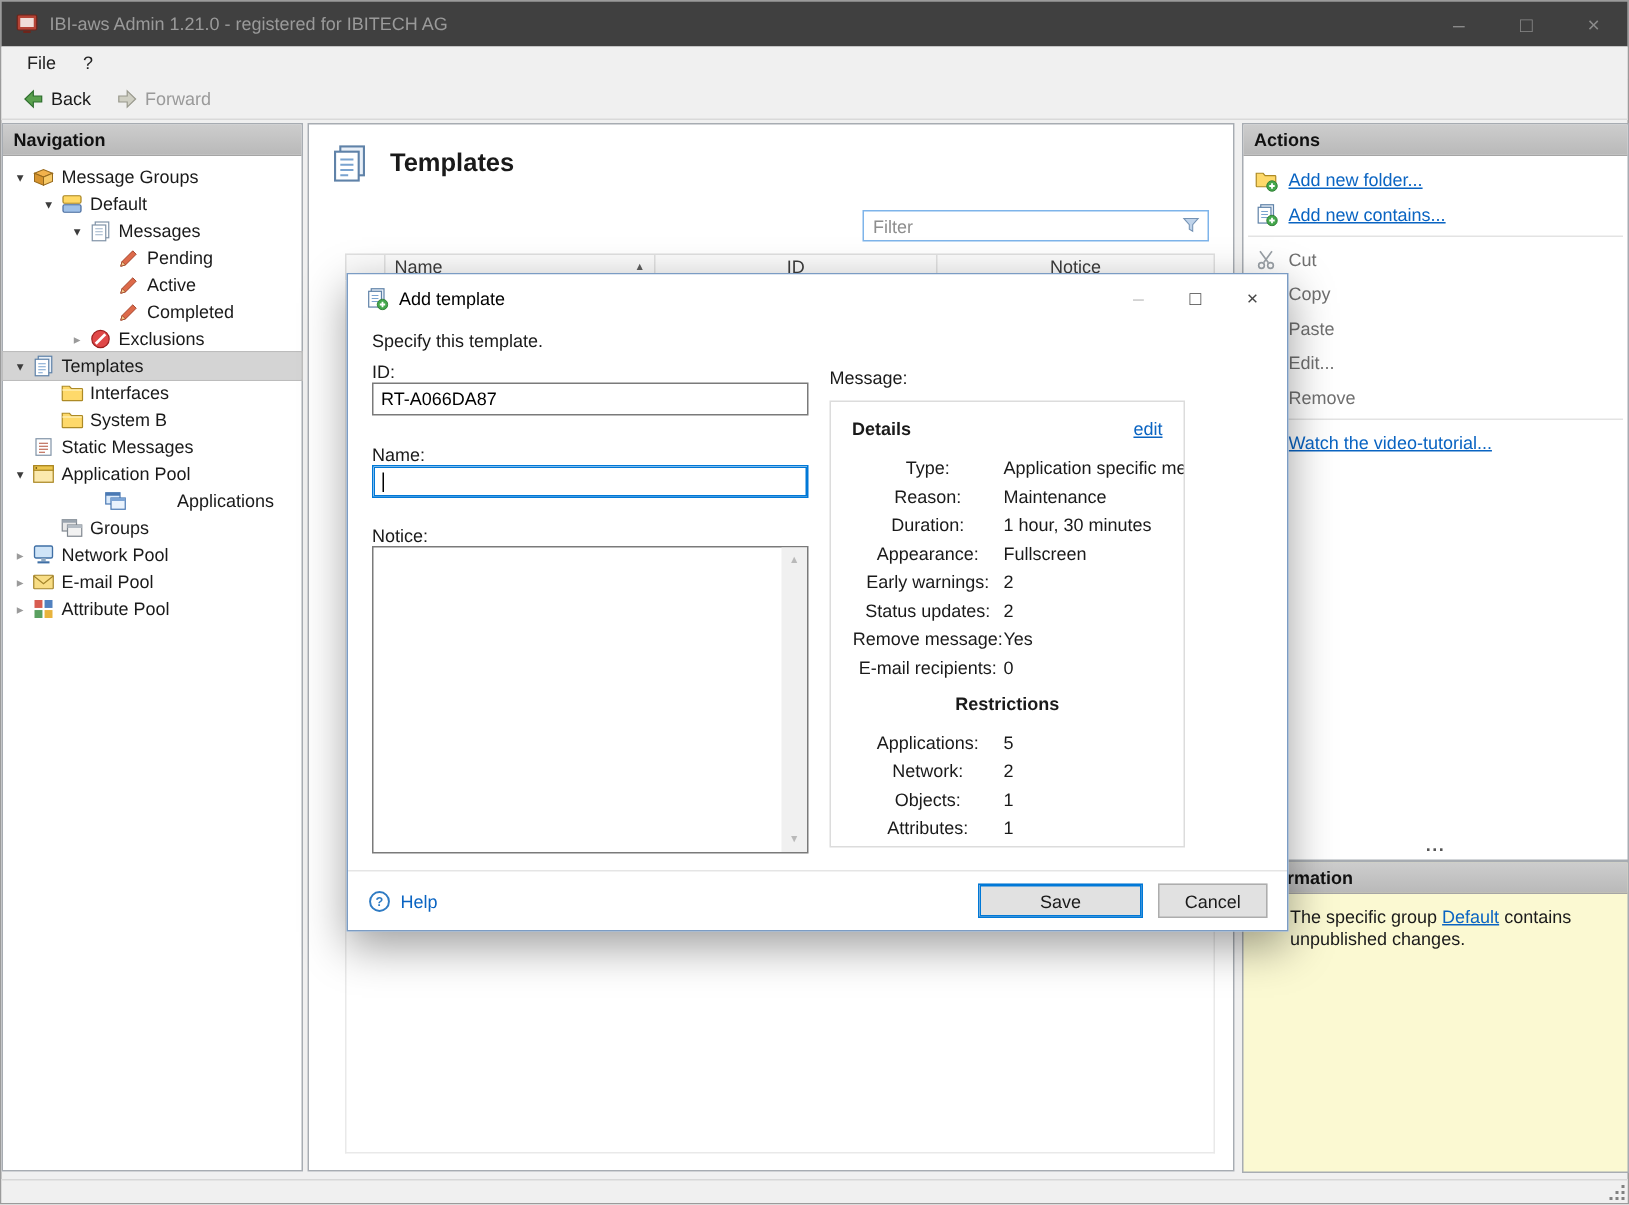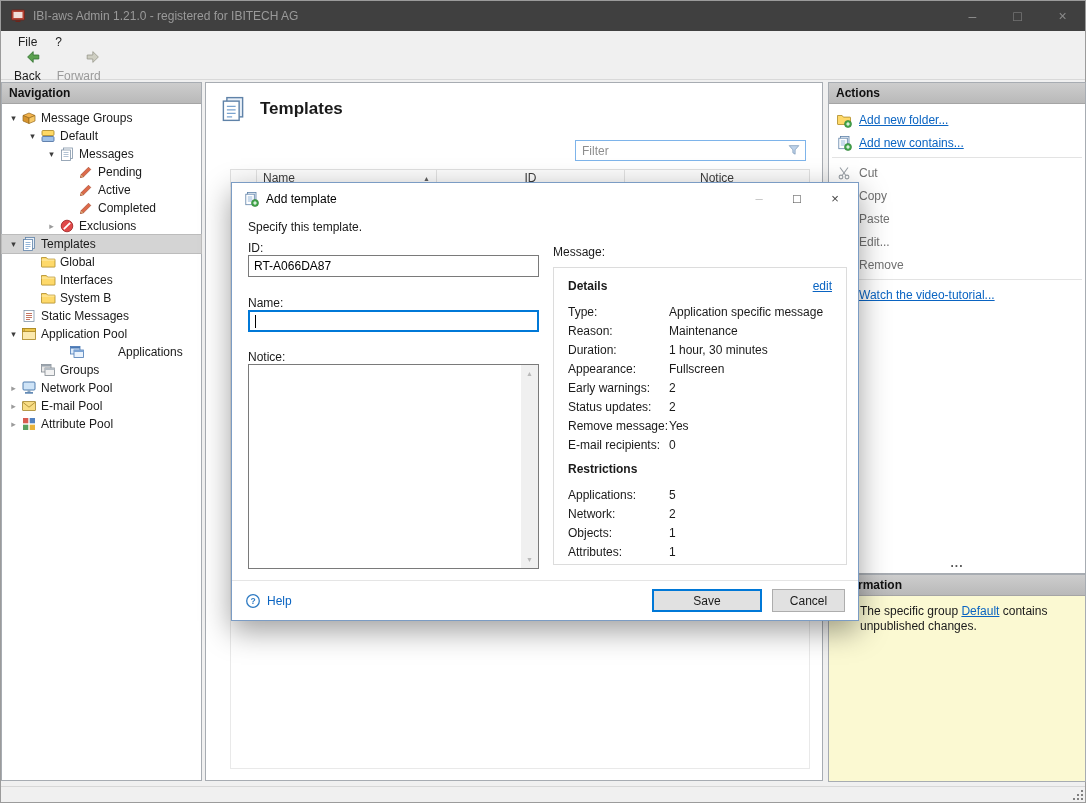--- a/index.html
+++ b/index.html
@@ -6,21 +6,21 @@
 html,body{width:1086px;height:803px;}
 body{position:relative;overflow:hidden;font-family:"Liberation Sans",sans-serif;font-size:12px;color:#1a1a1a;background:#f0f0f0;cursor:default;}
 .window{position:absolute;inset:0;border:1px solid #9b9b9b;background:#f0f0f0;}
 .titlebar{position:absolute;left:0;right:0;top:0;height:30px;background:#404040;display:flex;align-items:center;padding-left:9px;}
 .title-text{margin-left:7px;color:#9a9a9a;}
 .win-controls{margin-left:auto;display:flex;height:100%;}
 .win-btn{width:45px;height:100%;display:flex;align-items:center;justify-content:center;color:#8a8a8a;font-size:14px;}
 .menubar{position:absolute;left:0;right:0;top:30px;height:22px;display:flex;align-items:center;padding-left:8px;background:#f0f0f0;}
 .menu-item{padding:2px 9px;color:#222;}
 .toolbar{position:absolute;left:0;right:0;top:52px;height:27px;display:flex;align-items:center;gap:2px;padding-left:6px;background:#f0f0f0;border-bottom:1px solid #d9d9d9;}
-.tool-btn{display:flex;align-items:flex-end;gap:4px;padding:2px 7px;color:#1a1a1a;flex-direction:column;}
+.tool-btn{display:flex;align-items:center;gap:4px;padding:2px 7px;color:#1a1a1a;}
 .tool-btn.disabled{color:#9a9a9a;}
 .icon{display:inline-flex;width:16px;height:16px;flex:0 0 auto;}
 .icon svg{width:100%;height:100%;display:block;}
 .panel{position:absolute;background:#fff;border:1px solid #a7acb2;}
 .panel-header{height:21px;line-height:20px;background:linear-gradient(#cdcdcd,#b9b9b9);border-bottom:1px solid #a5a5a5;font-weight:bold;padding-left:7px;color:#111;white-space:nowrap;overflow:hidden;}
 .nav-panel{left:0;top:81px;width:201px;height:699px;}
 .tree{padding-top:5px;}
 .tree-row{height:18px;display:flex;align-items:center;white-space:nowrap;}
 .tree-row.selected{background:#d4d4d4;outline:1px solid #bcbcbc;}
 .chev{width:15px;text-align:center;font-size:9px;color:#3c3c3c;flex:0 0 auto;}
@@ -67,21 +67,21 @@
 .fl-msg{left:321px;top:62px;}
 .tbox{position:absolute;height:22px;width:291px;left:16px;border:1px solid #7a7a7a;background:#fff;font:inherit;padding:0 5px;}
 div.tbox{display:flex;align-items:center;}
 .fld-id{top:72px;}
 .fld-name{top:127px;border-color:#0078d7;box-shadow:inset 0 0 0 1px #0078d7;}
 .caret{width:1px;height:13px;background:#000;margin-left:1px;}
 .notice-box{position:absolute;left:16px;top:181px;width:291px;height:205px;border:1px solid #7a7a7a;background:#fff;}
 .vscroll{position:absolute;right:0;top:0;bottom:0;width:17px;background:#f0f0f0;display:flex;flex-direction:column;}
 .sarrow{height:17px;display:flex;align-items:center;justify-content:center;font-size:7px;color:#b9b9b9;}
 .strack{flex:1;}
-.details-box{position:absolute;left:321px;top:84px;width:294px;height:298px;border:1px solid #dcdcdc;background:#fff;padding:11px 14px;overflow:hidden;}
+.details-box{position:absolute;left:321px;top:84px;width:237px;height:298px;border:1px solid #dcdcdc;background:#fff;padding:11px 14px;overflow:hidden;text-align:center;}
 .dhead{display:flex;align-items:center;}
 .dheading{font-weight:bold;}
 .edit-link{margin-left:auto;font-weight:normal;}
 .drows{margin-top:9px;}
 .drow{display:flex;height:19px;align-items:center;}
 .dlabel{width:101px;flex:0 0 auto;}
 .dvalue{white-space:nowrap;}
 .rhead{margin-top:8px;}
 .dlg-footer{position:absolute;left:0;right:0;bottom:0;height:40px;border-top:1px solid #e5e5e5;display:flex;align-items:center;padding:0 13px;background:#fff;}
 .help{display:flex;align-items:center;gap:6px;color:#0a64c2;}
@@ -221,30 +221,20 @@
           <span class="tree-label">Templates</span>
         </div>
         <div class="tree-row" style="padding-left: 23px;">
           <span class="chev none"></span>
           <span class="icon">
             <svg viewBox="0 0 16 16" aria-hidden="true">
               <path d="M1.5 3.5h4.8l1.4 1.6h6.8a.5.5 0 0 1 .5.5v7a.5.5 0 0 1-.5.5H2a.5.5 0 0 1-.5-.5z" fill="#fed96a" stroke="#ad8a25" stroke-width=".8"></path>
               <path d="M1.5 6h13" stroke="#fff3c4" stroke-width=".8"></path>
             </svg>
           </span>
-          <span class="tree-label">Global</span>
-        </div>
-        <div class="tree-row" style="padding-left: 23px;">
-          <span class="chev none"></span>
-          <span class="icon">
-            <svg viewBox="0 0 16 16" aria-hidden="true">
-              <path d="M1.5 3.5h4.8l1.4 1.6h6.8a.5.5 0 0 1 .5.5v7a.5.5 0 0 1-.5.5H2a.5.5 0 0 1-.5-.5z" fill="#fed96a" stroke="#ad8a25" stroke-width=".8"></path>
-              <path d="M1.5 6h13" stroke="#fff3c4" stroke-width=".8"></path>
-            </svg>
-          </span>
           <span class="tree-label">Interfaces</span>
         </div>
         <div class="tree-row" style="padding-left: 23px;">
           <span class="chev none"></span>
           <span class="icon">
             <svg viewBox="0 0 16 16" aria-hidden="true">
               <path d="M1.5 3.5h4.8l1.4 1.6h6.8a.5.5 0 0 1 .5.5v7a.5.5 0 0 1-.5.5H2a.5.5 0 0 1-.5-.5z" fill="#fed96a" stroke="#ad8a25" stroke-width=".8"></path>
               <path d="M1.5 6h13" stroke="#fff3c4" stroke-width=".8"></path>
             </svg>
           </span>

